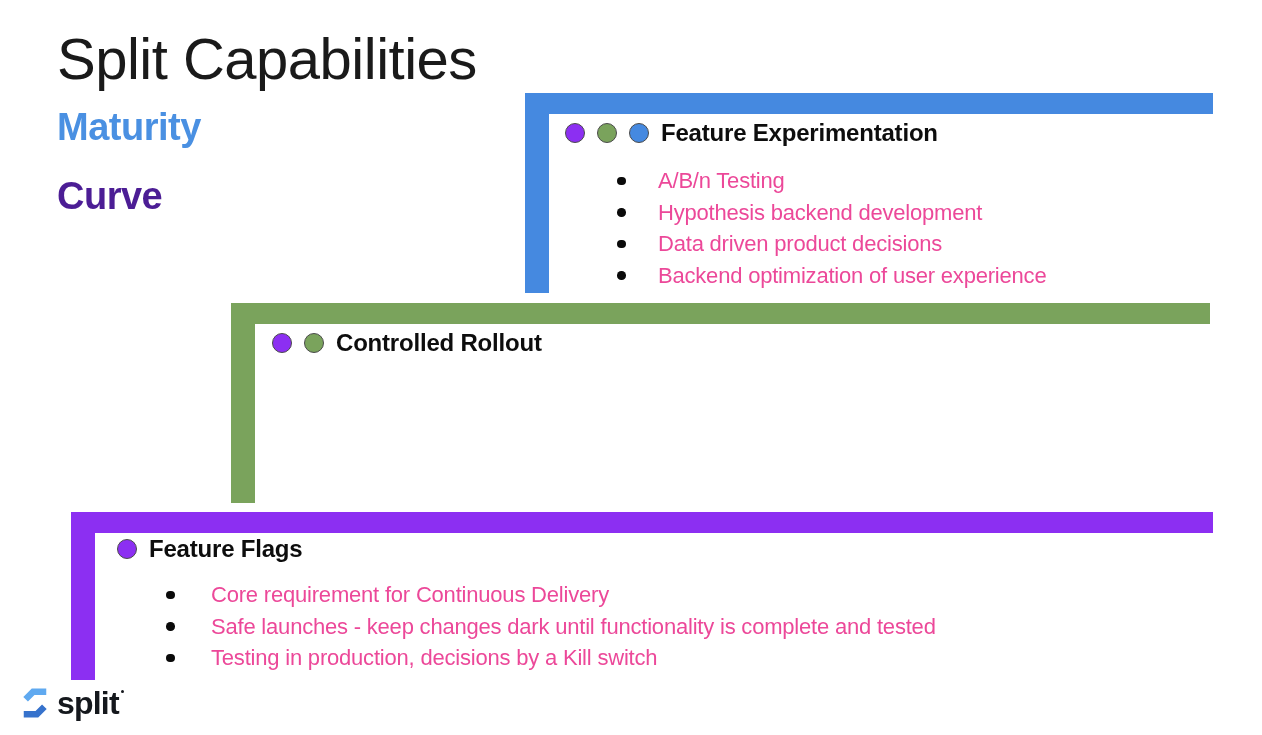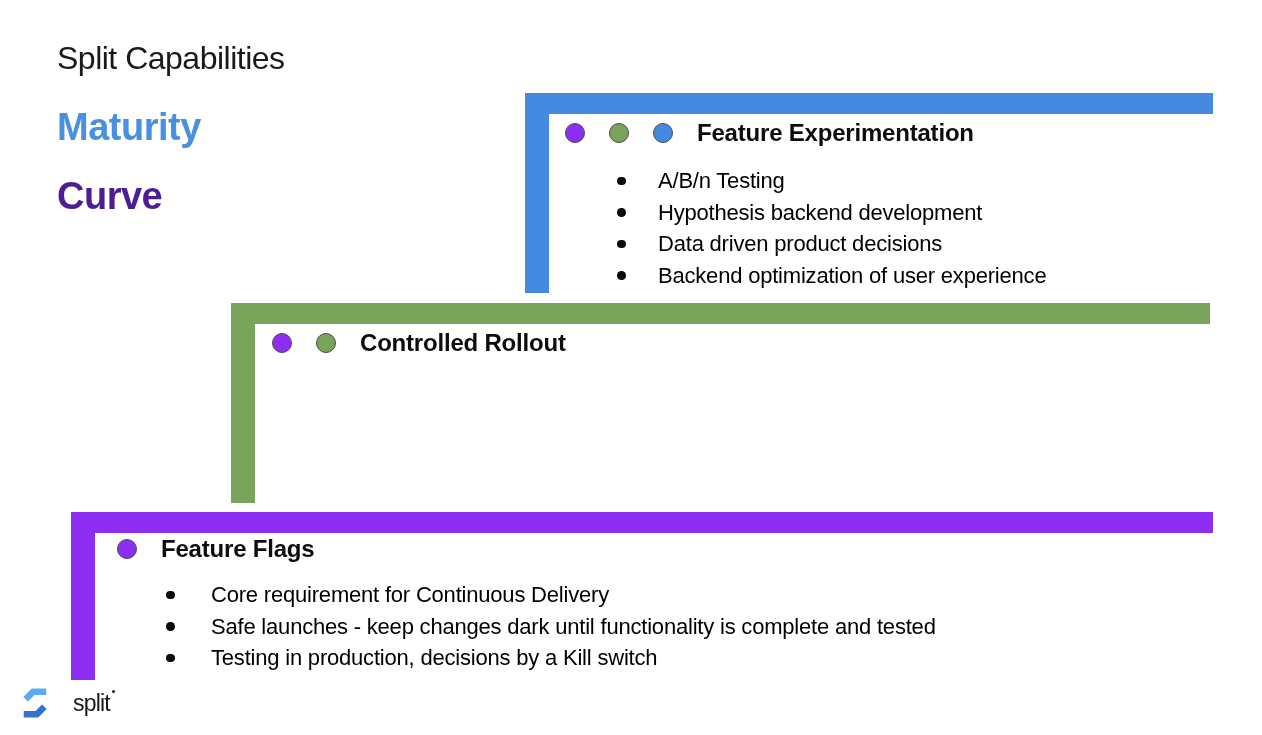--- a/index.html
+++ b/index.html
@@ -3,38 +3,38 @@
 <meta charset="utf-8">
 <style>
   html,body { margin:0; padding:0; background:#ffffff; }
   .slide {
     position:relative; width:1262px; height:735px; background:#ffffff;
     font-family:"Liberation Sans", sans-serif; overflow:hidden;
   }
 
   
   .title { position:absolute; left:57px; top:24px; }
-  .title .t1 { font-size:32px; font-weight:400; color:#1a1a1a; line-height:69px; letter-spacing:-0.5px; }
+  .title .t1 { font-size:58px; font-weight:400; color:#1a1a1a; line-height:69px; letter-spacing:-0.5px; }
   .title .t2 { font-size:38px; font-weight:700; line-height:69px; letter-spacing:-0.5px; }
 
   
   .panel { position:absolute; }
   .bar-top { position:absolute; left:0; top:0; right:0; height:21px; }
   .bar-left { position:absolute; left:0; top:0; width:24px; height:100%; }
 
-  .head { position:absolute; display:flex; align-items:center; gap:24px; height:28px; }
+  .head { position:absolute; display:flex; align-items:center; gap:12px; height:28px; }
   .dot {
     width:20px; height:20px; border-radius:50%;
     border:1.5px solid #4b4b4b; box-sizing:border-box; flex:0 0 auto;
   }
   .head h2 { margin:0; font-size:24px; font-weight:700; color:#0d0d0d; letter-spacing:-0.2px; white-space:nowrap; }
 
   .bullets { position:absolute; margin:0; padding:0; list-style:none; }
   .bullets li {
-    position:relative; font-size:22px; line-height:31.5px; color:#000000;
+    position:relative; font-size:22px; line-height:31.5px; color:#ec4899;
     white-space:nowrap; letter-spacing:-0.2px;
   }
   .bullets li::before {
     content:""; position:absolute; left:0; top:11.5px;
     width:8.5px; height:8.5px; border-radius:50%; background:#0a0a0a;
   }
 
   .panel-1 { left:525px; top:93px;  width:688px;  height:200px; }
   .panel-1 .head    { left:40px;  top:26px; }
   .panel-1 .bullets { left:92px;  top:72px; }
@@ -46,22 +46,22 @@
   .panel-2 .bullets li { padding-left:48px; }
 
   .panel-3 { left:71px;  top:512px; width:1142px; height:168px; }
   .panel-3 .head    { left:46px;  top:23px; }
   .panel-3 .bullets { left:95px;  top:67px; }
   .panel-3 .bullets li { padding-left:45px; }
 
   
   .logo { position:absolute; left:20px; top:686px; display:flex; align-items:center; gap:7px; }
   .logo-text {
-    position:relative; font-size:23px; font-weight:400; color:#15181d;
-    letter-spacing:-0.8px; line-height:34px;margin-left:16px;
+    position:relative; font-size:32px; font-weight:700; color:#15181d;
+    letter-spacing:-0.8px; line-height:34px;
   }
   .logo-text::after { 
     content:""; position:absolute; right:-5px; top:4px;
     width:3px; height:3px; border-radius:50%; background:#15181d;
   }
 </style>
 </head>
 <body>
 
 <div class="slide">

